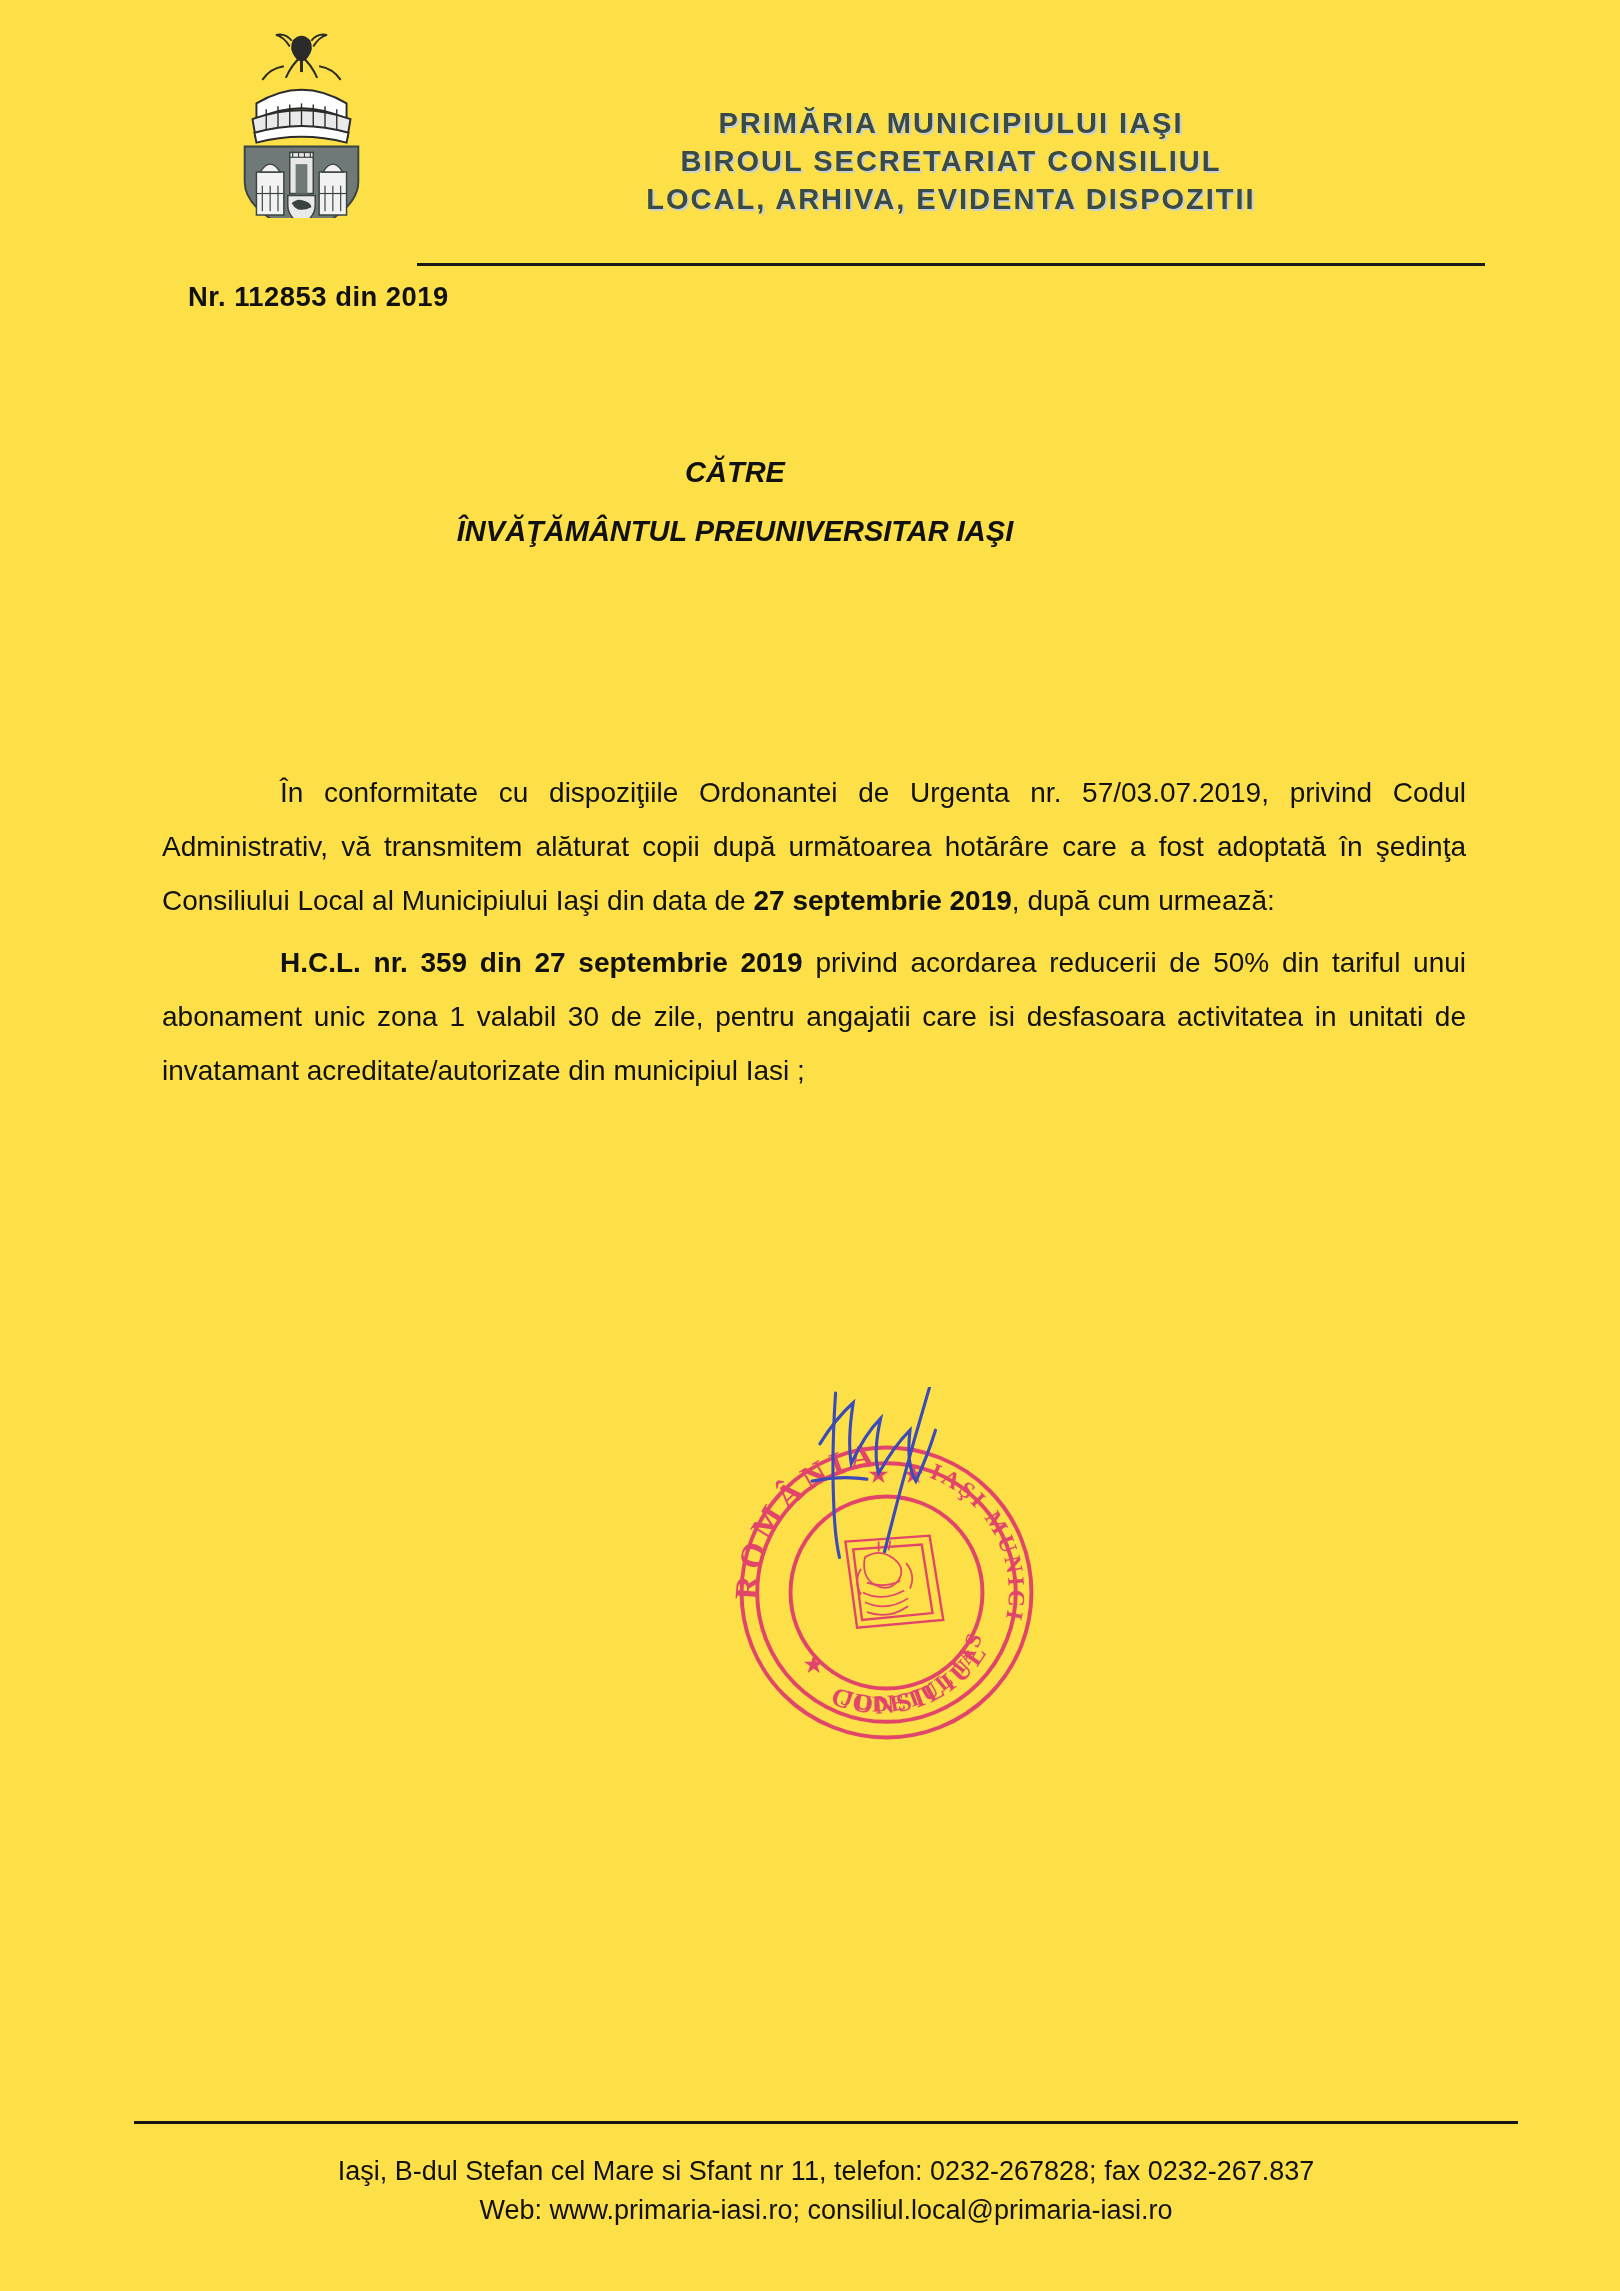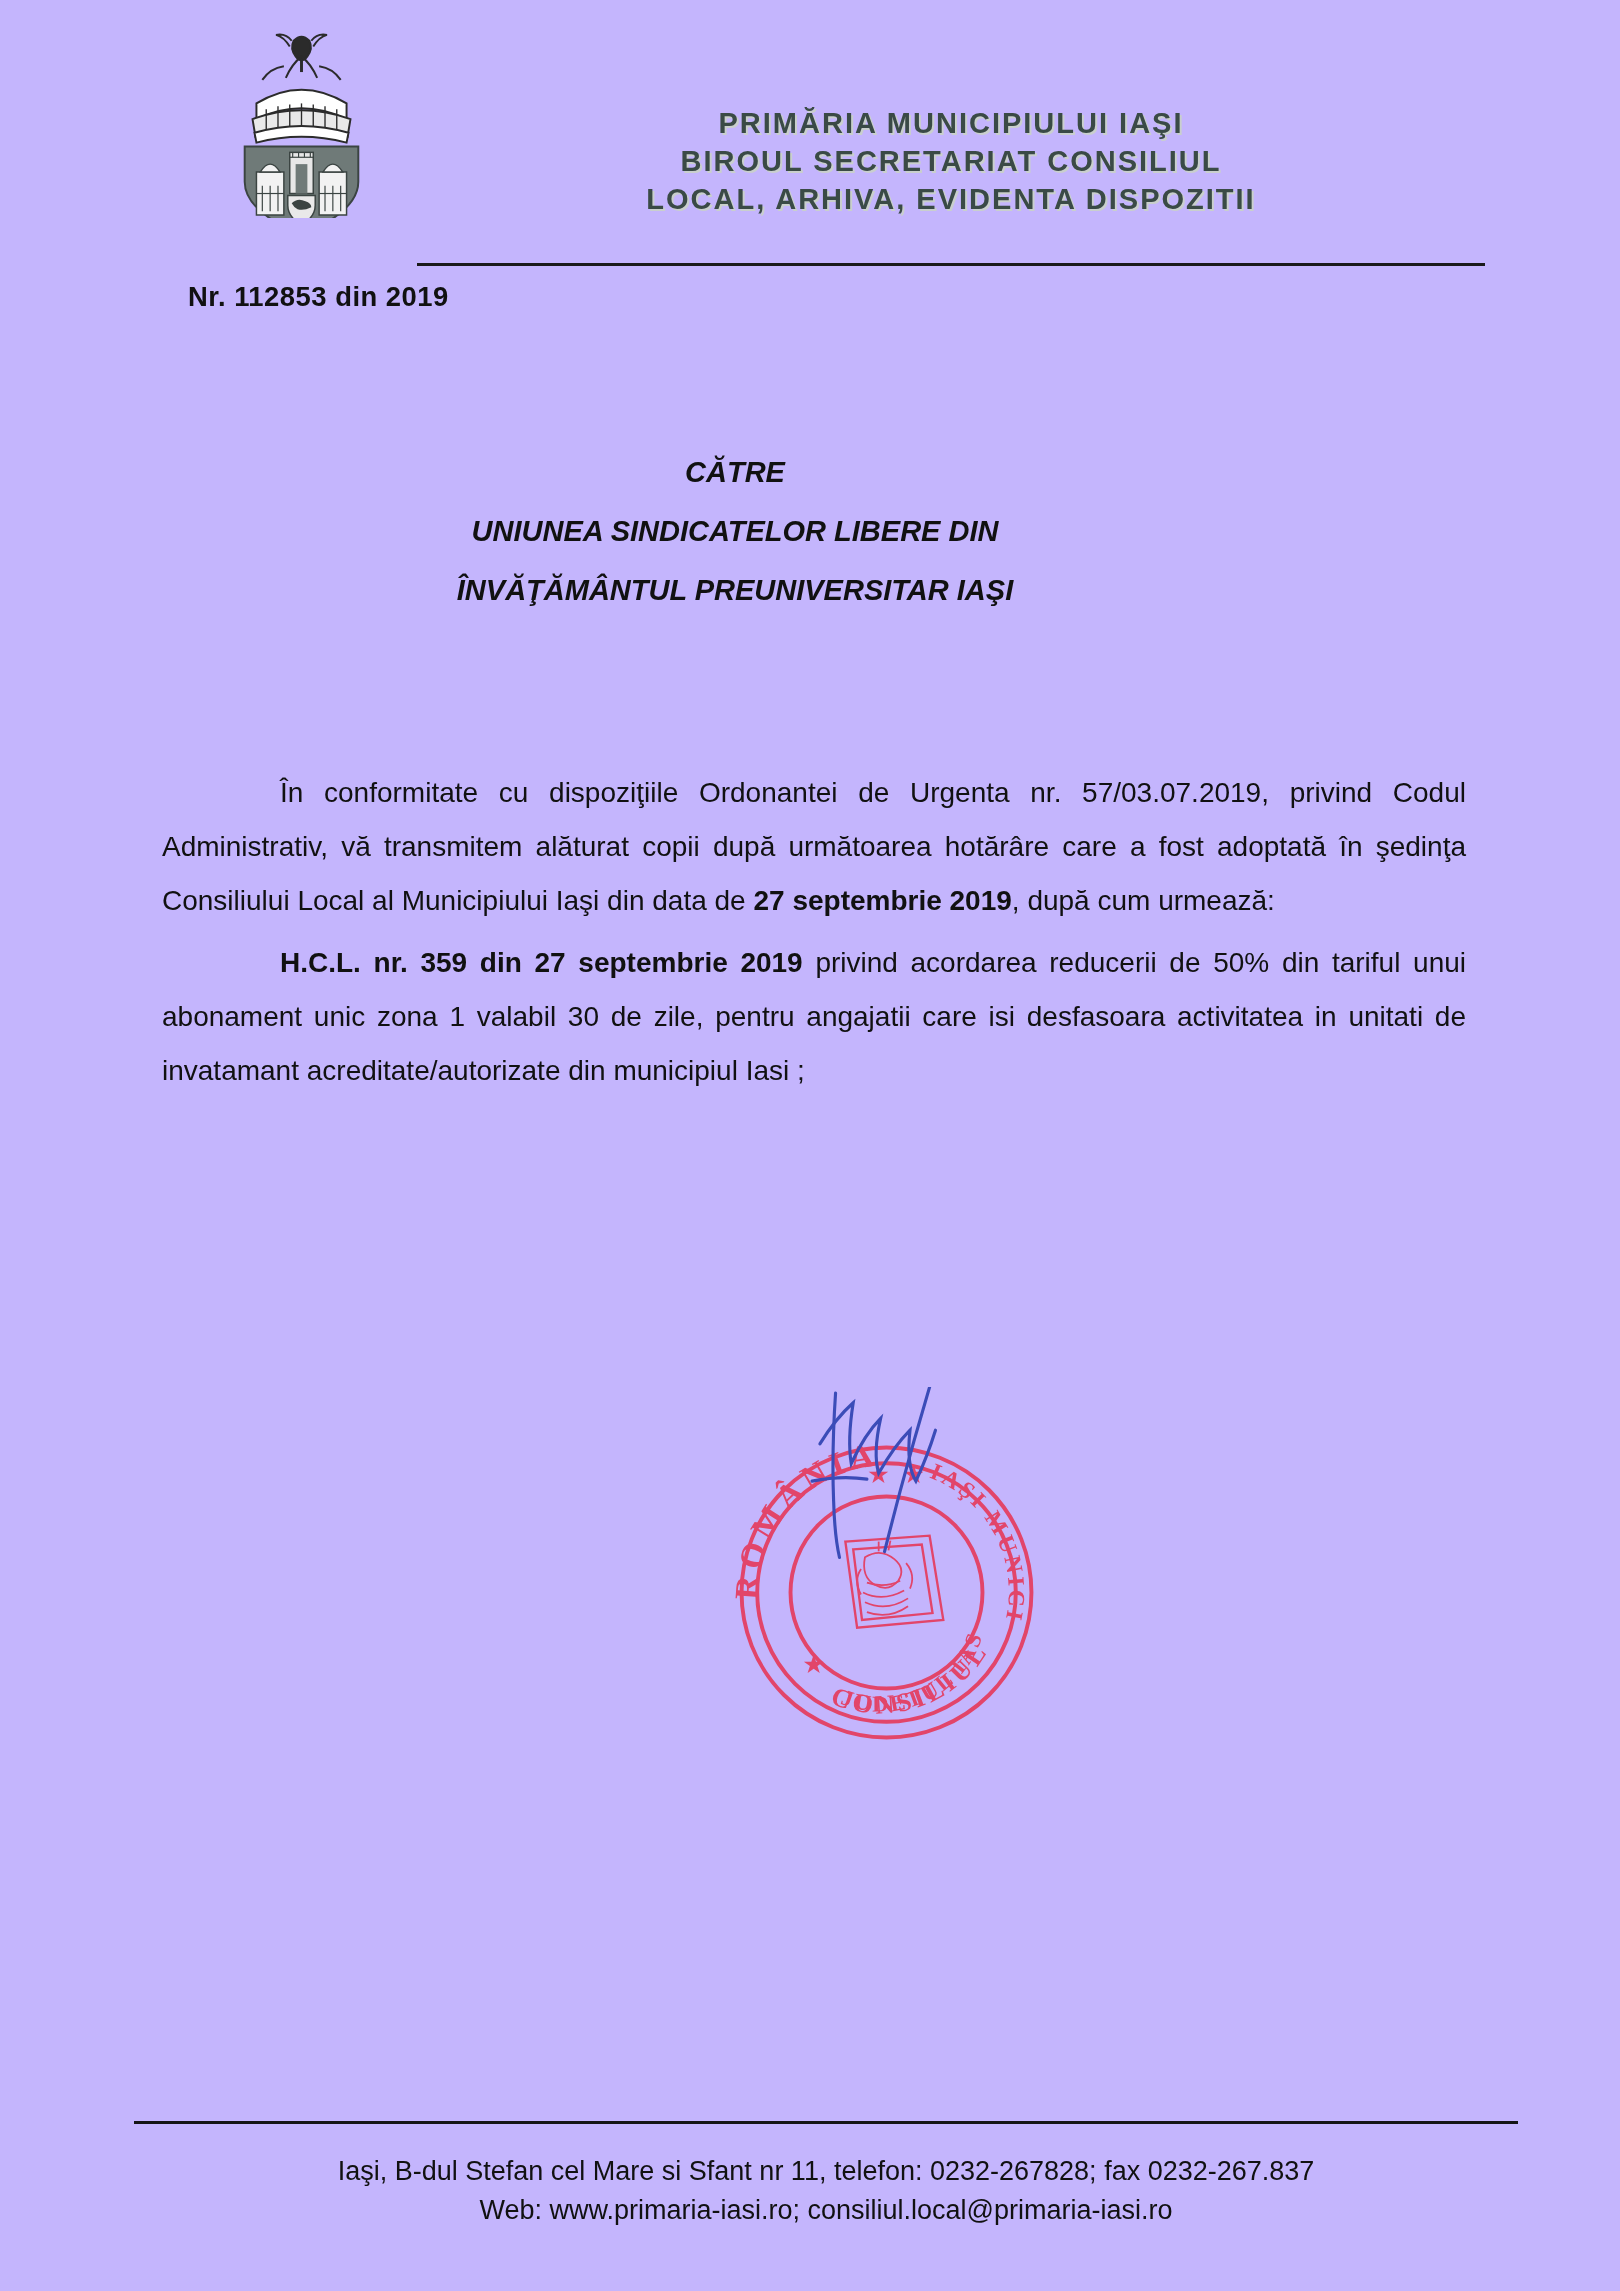--- a/index.html
+++ b/index.html
@@ -8,21 +8,21 @@
     background: #ffffff;
   }
   body {
     font-family: "Liberation Sans", sans-serif;
     color: #000000;
   }
   .page {
     position: relative;
     width: 1620px;
     height: 2292px;
-    background: #c4b5fd;
+    background: #fde047;
     overflow: hidden;
   }
 
   
   .header {
     position: absolute;
     left: 0;
     top: 17.6px;
     width: 1620px;
     height: 225px;
@@ -254,21 +254,20 @@
       <div class="header-line">LOCAL, ARHIVA, EVIDENTA DISPOZITII</div>
     </div>
   </div>
 
   <div class="rule-top"></div>
 
   <div class="nr-line">Nr.  112853 din  2019</div>
 
   <div class="addressee">
     <div class="addr-line">CĂTRE</div>
-    <div class="addr-line">UNIUNEA SINDICATELOR LIBERE DIN</div>
     <div class="addr-line">ÎNVĂŢĂMÂNTUL PREUNIVERSITAR IAŞI</div>
   </div>
 
   <div class="body-block">
     <p class="para"><span class="indent"></span><span>În conformitate cu dispoziţiile Ordonantei de Urgenta nr. 57/03.07.2019, privind Codul Administrativ, vă transmitem alăturat copii după următoarea hotărâre care a fost adoptată în şedinţa Consiliului Local al Municipiului Iaşi din data de </span><span class="bold-ul">27 septembrie 2019</span><span>, după cum urmează:</span></p>
 
     <p class="para para2"><span class="indent"></span><span class="bold-ul">H.C.L. nr. 359 din 27 septembrie 2019</span><span> privind acordarea reducerii de 50% din tariful unui abonament unic zona 1 valabil 30 de zile, pentru angajatii care isi desfasoara activitatea in unitati de invatamant acreditate/autorizate din municipiul Iasi ;</span></p>
 
   </div>
 

